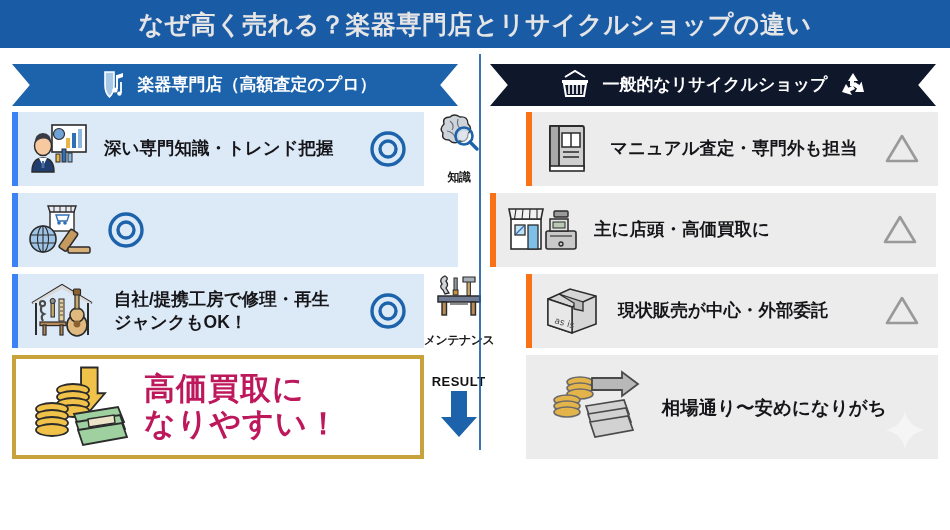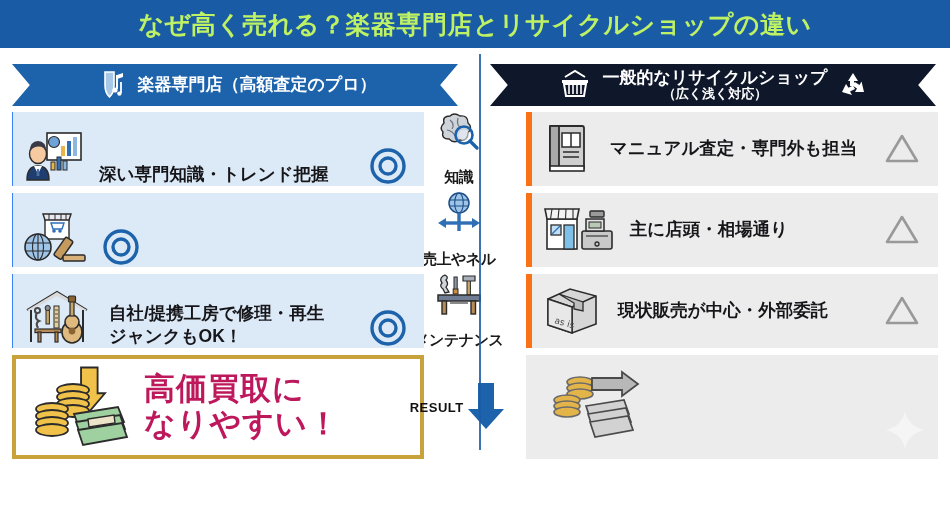--- a/index.html
+++ b/index.html
@@ -11,21 +11,21 @@
     position: relative;
   }
 
   
   .title-bar {
     width: 950px; height: 48px;
     background: #1a5ba6;
     display: flex; align-items: center; justify-content: center;
   }
   .title-bar .title-text {
-    color: #bef264;
+    color: #e5e5e5;
     font-size: 25px;
     font-weight: bold;
     letter-spacing: 0.5px;
     white-space: nowrap;
   }
 
   
   .board {
     position: relative;
     width: 950px; height: 482px;
@@ -63,21 +63,21 @@
   
   .row { display: flex; align-items: center; margin-bottom: 7px; height: 74px; }
 
   .card {
     height: 74px;
     display: flex; align-items: center;
     padding-left: 10px;
     gap: 12px;
     position: relative;
   }
-  .card-left  { width: 446px; background: #dce9f6; border-left: 1px solid #3b82f6; align-items: flex-end; }
+  .card-left  { width: 446px; background: #dce9f6; border-left: 6px solid #3b82f6; }
   .card-right { width: 446px; background: #ececec; border-left: 6px solid #f97316; margin-left: 32px; }
 
   .card-text {
     flex: 1;
     font-size: 17.5px;
     font-weight: bold;
     color: #16161a;
     line-height: 1.32;
     white-space: pre-line;
     padding-left: 2px;
@@ -89,21 +89,21 @@
 
   
   .center-col {
     width: 66px;
     margin-left: 2px; margin-right: 2px;
     display: flex; flex-direction: column;
     align-items: center; justify-content: center;
     flex: 0 0 66px;
   }
   .center-label {
-    font-size: 15px; font-weight: bold; color: #1a1a1a;
+    font-size: 12px; font-weight: bold; color: #1a1a1a;
     margin-top: 15px; white-space: nowrap; letter-spacing: -0.5px; text-align: center;
   }
 
   
   .result-row { display: flex; align-items: center; height: 104px; margin-top: 3px; }
   .result-left {
     width: 446px; height: 104px;
     background: #ffffff;
     border: 4px solid #c8a23a;
     display: flex; align-items: center; gap: 4px;
@@ -117,21 +117,21 @@
   .result-right {
     width: 446px; height: 104px; margin-left: 32px;
     background: #ececec;
     display: flex; align-items: center; gap: 14px;
     padding-left: 26px;
     position: relative;
   }
   .result-right-text { font-size: 18.5px; font-weight: bold; color: #16161a; }
   .result-center {
     width: 66px; flex: 0 0 66px;
-    display: flex; align-items: center; justify-content: center;
+    display: flex; flex-direction: column; align-items: center; justify-content: center;
     margin: 0 2px;
   }
   .result-label { font-size: 13px; font-weight: bold; color: #111; letter-spacing: .5px; }
   .sparkle { position: absolute; right: 12px; bottom: 8px; }
   svg { display: block; }
 </style>
 </head>
 <body>
 
 <div class="title-bar">
@@ -161,21 +161,20 @@
       <span>
         <svg width="36" height="32" viewBox="0 0 36 32">
           <path d="M8 8 L18 2 L28 8" fill="none" stroke="#ffffff" stroke-width="2"></path>
           <rect x="5" y="11" width="26" height="3" fill="#ffffff"></rect>
           <path d="M7 15 L9 27 L27 27 L29 15 Z" fill="none" stroke="#ffffff" stroke-width="2"></path>
           <path d="M12 16 L12 25 M16 16 L16 25 M20 16 L20 25 M24 16 L24 25" stroke="#ffffff" stroke-width="1.6"></path>
         </svg>
       </span>
       <span class="ribbon-title">
         <span>一般的なリサイクルショップ</span>
-        <span class="ribbon-sub">（広く浅く対応）</span>
       </span>
       <span>
         <svg width="32" height="30" viewBox="0 0 32 30">
           <path d="M16 3 L21 11 L17 11 L17 16 L13 16 L13 11 L11 11 Z" fill="#ffffff" transform="rotate(0 16 13)"></path>
           <path d="M5 22 L9 14 L11.5 17.8 L16 15.5 L18 19 L13 21.5 L15 25 Z" fill="#ffffff"></path>
           <path d="M27 22 L18 22 L20 18.5 L15.5 15.5 L17.8 12 L22.5 15 L24.5 11.5 Z" fill="#ffffff"></path>
         </svg>
       </span>
     </div>
   </div>
@@ -259,55 +258,39 @@
         </svg>
       </span>
       <span class="mark">
         <svg width="40" height="40" viewBox="0 0 40 40">
           <circle cx="20" cy="20" r="16" fill="none" stroke="#1c63ab" stroke-width="3.4"></circle>
           <circle cx="20" cy="20" r="8" fill="none" stroke="#1c63ab" stroke-width="3.4"></circle>
         </svg>
       </span>
     </div>
 
-    <div class="center-col">
-      <span>
-        <svg width="52" height="44" viewBox="0 0 52 44">
-          <circle cx="26" cy="12" r="10" fill="#9ec4e8" stroke="#1c4e85" stroke-width="1.5"></circle>
-          <ellipse cx="26" cy="12" rx="4.3" ry="10" fill="none" stroke="#1c4e85" stroke-width="1.1"></ellipse>
-          <path d="M16 9 L36 9 M16 15 L36 15" stroke="#1c4e85" stroke-width="1.1"></path>
-          <path d="M26 22 L26 33" stroke="#2f6fb5" stroke-width="3.4"></path>
-          <path d="M26 33 L26 40" stroke="#2f6fb5" stroke-width="3.4"></path>
-          <path d="M26 32 L13 32" stroke="#2f6fb5" stroke-width="3.4"></path>
-          <path d="M26 32 L39 32" stroke="#2f6fb5" stroke-width="3.4"></path>
-          <path d="M13 27 L5 32 L13 37 Z" fill="#2f6fb5"></path>
-          <path d="M39 27 L47 32 L39 37 Z" fill="#2f6fb5"></path>
-        </svg>
-      </span>
-      <span class="center-label">売上やネル</span>
-    </div>
 
     <div class="card card-right">
       <span>
         <svg width="74" height="54" viewBox="0 0 74 54">
           <rect x="5" y="16" width="30" height="30" fill="#ffffff" stroke="#2b2b2b" stroke-width="1.6"></rect>
           <path d="M3 6 L37 6 L35 16 L5 16 Z" fill="#f2f2f2" stroke="#2b2b2b" stroke-width="1.6"></path>
           <path d="M10 6 L8.5 16 M17 6 L16 16 M24 6 L23.5 16 M31 6 L31 16" stroke="#2b2b2b" stroke-width="1.1"></path>
           <rect x="9" y="22" width="10" height="10" fill="#bfe0f5" stroke="#2b2b2b" stroke-width="1.3"></rect>
           <path d="M10 31 L18 23" stroke="#2f6fb5" stroke-width="1.2"></path>
           <rect x="22" y="22" width="10" height="24" fill="#7ec0e8" stroke="#2b2b2b" stroke-width="1.3"></rect>
           <rect x="40" y="28" width="30" height="18" rx="2" fill="#c9c9c9" stroke="#2b2b2b" stroke-width="1.6"></rect>
           <rect x="44" y="16" width="18" height="12" fill="#e4e4e4" stroke="#2b2b2b" stroke-width="1.5"></rect>
           <rect x="47" y="19" width="12" height="6" fill="#b9c9b4" stroke="#2b2b2b" stroke-width="1"></rect>
           <rect x="48" y="8" width="14" height="6" rx="1" fill="#9a9a9a" stroke="#2b2b2b" stroke-width="1.4"></rect>
           <circle cx="55" cy="41" r="2" fill="none" stroke="#2b2b2b" stroke-width="1.3"></circle>
           <path d="M44 33 L66 33" stroke="#2b2b2b" stroke-width="1.1"></path>
         </svg>
       </span>
-      <span class="card-text">主に店頭・相場通り</span>
+      <span class="card-text">主に店頭・高価買取に</span>
       <span class="mark">
         <svg width="40" height="36" viewBox="0 0 40 36">
           <path d="M20 5 L35 30 L5 30 Z" fill="none" stroke="#999999" stroke-width="2.6" stroke-linejoin="round"></path>
         </svg>
       </span>
     </div>
   </div>
 
   <div class="row">
     <div class="card card-left">
@@ -427,20 +410,21 @@
             <ellipse cx="15" cy="42" rx="13" ry="5" fill="#e3b44a"></ellipse>
           </g>
           <path d="M40 8 L70 8 L70 2 L86 14 L70 26 L70 20 L40 20 Z" fill="#b8b8b8" stroke="#4a4a4a" stroke-width="1.8"></path>
           <g stroke="#4a4a4a" stroke-width="1.7">
             <path d="M34 36 L72 30 L77 44 L39 51 Z" fill="#d2d2d2"></path>
             <path d="M36 44 L74 38 L79 52 L41 59 Z" fill="#d2d2d2"></path>
             <path d="M38 52 L76 46 L81 60 L43 67 Z" fill="#d2d2d2"></path>
           </g>
         </svg>
       </span>
+      <span class="result-right-text">相場通り〜安めになりがち</span>
       <span class="sparkle">
         <svg width="42" height="42" viewBox="0 0 42 42">
           <path d="M21 2 Q24 17 40 21 Q24 25 21 40 Q18 25 2 21 Q18 17 21 2 Z" fill="#f5f5f5"></path>
         </svg>
       </span>
     </div>
   </div>
 </div>
 
 </body></html>

